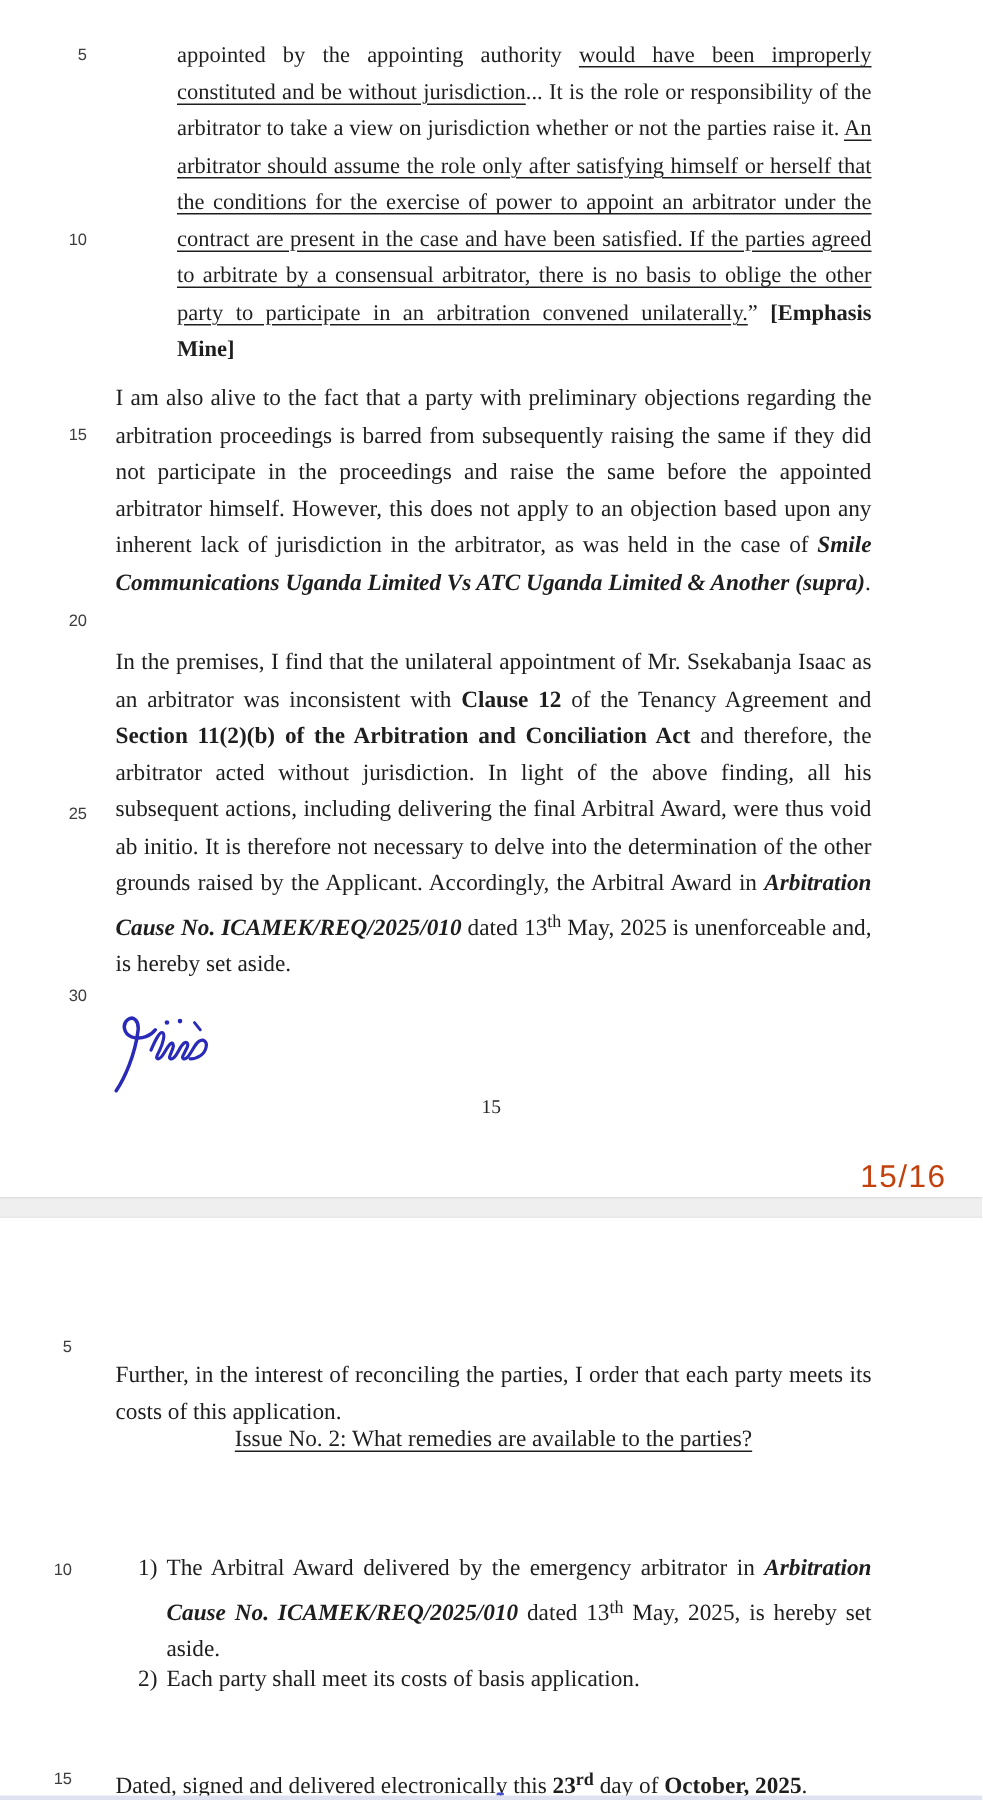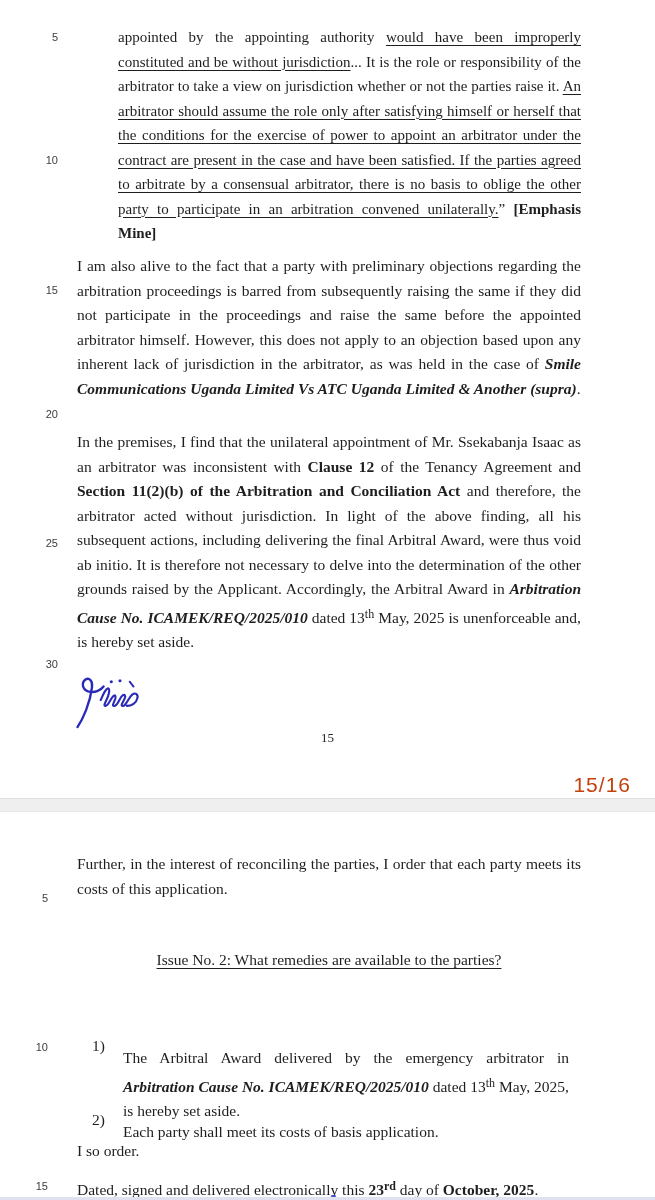--- a/index.html
+++ b/index.html
@@ -55,21 +55,21 @@
   
   .order {
     position: absolute;
     left: 92px;
     width: 489px;
     display: flex;
     font-size: 15.5px;
     line-height: 24.5px;
   }
   .omark { flex: 0 0 19px; }
-  .otext { flex: 1; text-align: justify; margin: 12px; }
+  .otext { flex: 1; text-align: justify; margin: 0; }
   
   .signature { position: absolute; left: 70px; top: 673px; }
   
   .pfooter {
     position: absolute;
     left: 0;
     top: 730px;
     width: 655px;
     text-align: center;
     font-size: 13px;
@@ -145,36 +145,35 @@
   </section>
 
   <div class="page-indicator">15/16</div>
   <div class="separator"></div>
 
   <section class="page">
     <span class="mnum p16" style="top:892px">5</span>
     <span class="mnum p16" style="top:1041px">10</span>
     <span class="mnum p16" style="top:1180px">15</span>
 
-    <p class="body" style="top:852px"><span>Further, in the interest of reconciling the parties, I order that each party meets its costs of this application.</span></p>
+    <p class="body" style="top:905px"><span>Further, in the interest of reconciling the parties, I order that each party meets its costs of this application.</span></p>
 
     <p class="body heading" style="top:948px"><span class="u">Issue No. 2: What remedies are available to the parties?</span></p>
 
 
     <div class="order" style="top:1034px">
       <span class="omark">1)</span>
       <div class="otext"><span>The Arbitral Award delivered by the emergency arbitrator in </span><span class="b i">Arbitration Cause No. ICAMEK/REQ/2025/010</span><span> dated 13</span><span class="sup">th</span><span> May, 2025, is hereby set aside.</span></div>
     </div>
 
     <div class="order" style="top:1108px">
       <span class="omark">2)</span>
       <div class="otext"><span>Each party shall meet its costs of basis application.</span></div>
     </div>
 
-    <p class="body" style="top:1139px">I so order.</p>
 
     <p class="body" style="top:1174px"><span>Dated, signed and delivered electronically this </span><span class="b">23</span><span class="b sup">rd</span><span> day of </span><span class="b">October, 2025</span><span>.</span></p>
 
     <div class="spell-dot"></div>
   </section>
 
   <div class="bottom-strip"></div>
 </div>
 
 </body></html>

